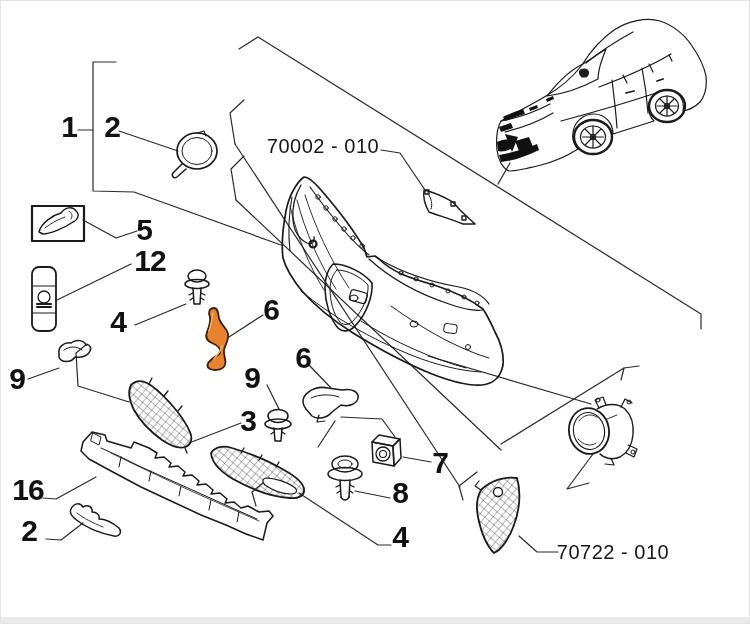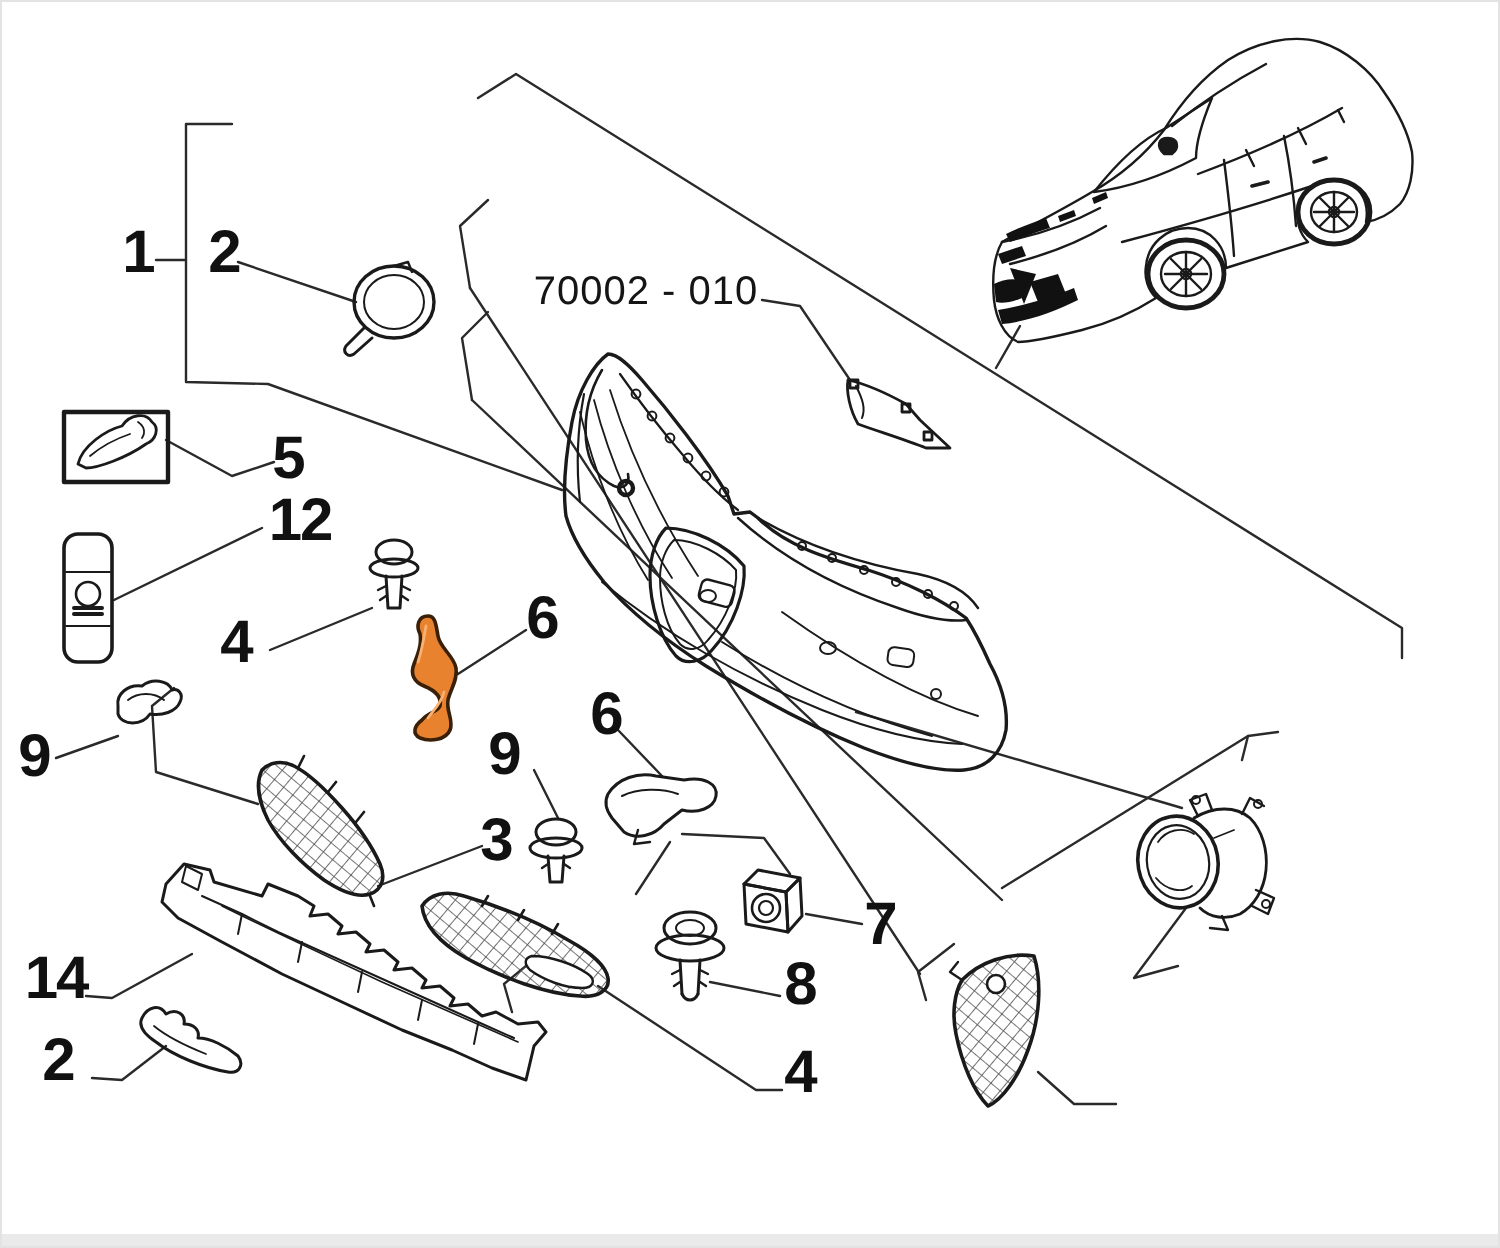--- a/index.html
+++ b/index.html
@@ -323,22 +323,23 @@
   <div class="callout" style="left:68px;top:126px">1</div>
   <div class="callout" style="left:111px;top:126px">2</div>
   <div class="callout" style="left:143px;top:229px">5</div>
   <div class="callout" style="left:149px;top:260px">12</div>
   <div class="callout" style="left:117px;top:321px">4</div>
   <div class="callout" style="left:270px;top:309px">6</div>
   <div class="callout" style="left:16px;top:378px">9</div>
   <div class="callout" style="left:247px;top:420px">3</div>
   <div class="callout" style="left:251px;top:377px">9</div>
   <div class="callout" style="left:302px;top:357px">6</div>
-  <div class="callout" style="left:27px;top:489px">14</div>
+  <div class="callout" style="left:27px;top:489px">16</div>
   <div class="callout" style="left:28px;top:530px">2</div>
   <div class="callout" style="left:439px;top:462px">7</div>
   <div class="callout" style="left:399px;top:492px">8</div>
   <div class="callout" style="left:399px;top:536px">4</div>
 
   <div class="pn" style="left:322px;top:145px">70002 - 010</div>
+  <div class="pn" style="left:612px;top:551px">70722 - 010</div>
 
   <div class="footer-bar" style="background:#eaeaea"></div>
 </div>
 
 </body></html>

